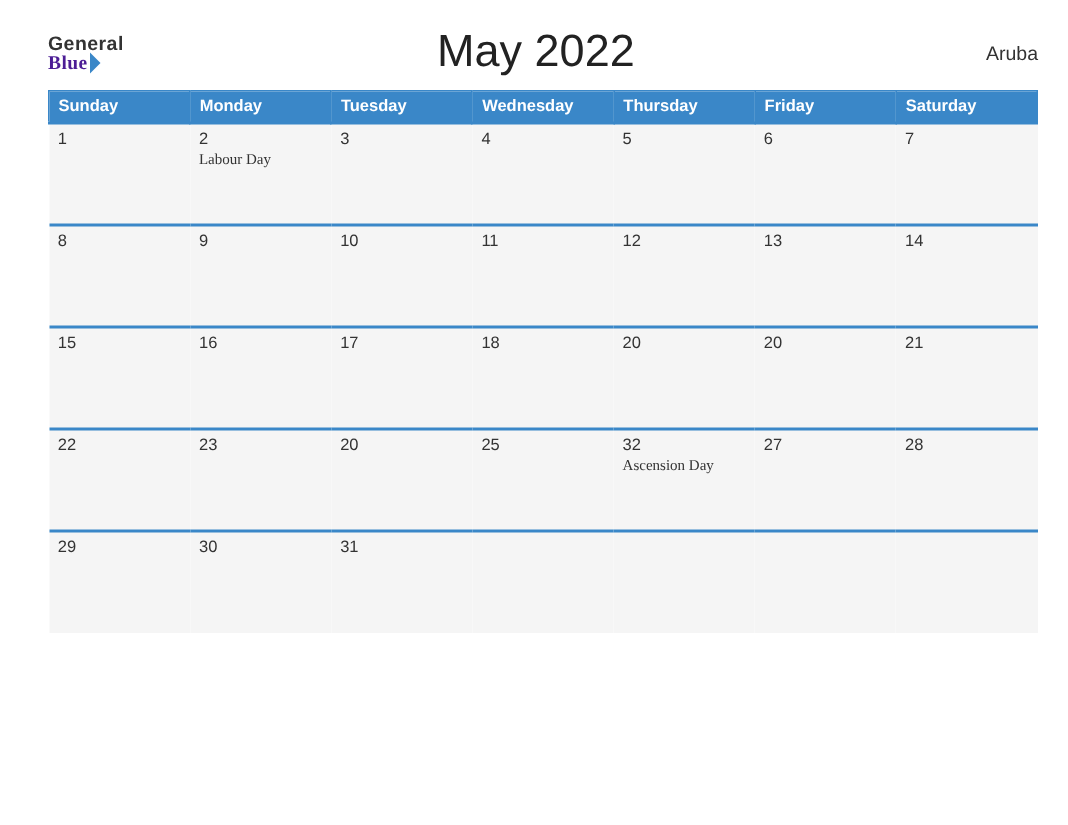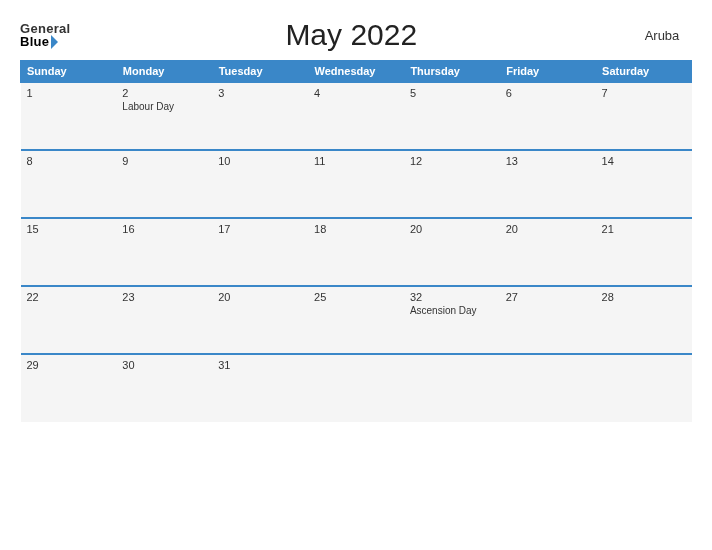--- a/index.html
+++ b/index.html
@@ -7,21 +7,21 @@
       font-family: Arial, sans-serif;
       background: #fff;
       width: 712px;
       height: 550px;
       overflow: hidden;
     }
     .page {
       width: 712px;
       height: 550px;
       background: #fff;
-      padding: 18px 20px 14px 20px;
+      padding: 18px 20px 14px 32px;
     }
     
     .header {
       display: flex;
       align-items: center;
       justify-content: space-between;
       margin-bottom: 8px;
     }
     .logo {
       display: flex;
@@ -31,24 +31,25 @@
     }
     .logo-general {
       font-size: 13px;
       font-weight: bold;
       color: #333;
       letter-spacing: 0.3px;
     }
     .logo-blue {
       font-size: 13px;
       font-weight: bold;
-      color: #000000;
+      color: #4c1d95;
       letter-spacing: 0.3px;
       display: flex;
       align-items: flex-start;
+      font-family: Liberation Serif, serif;
     }
     .logo-triangle {
       width: 0;
       height: 0;
       border-left: 7px solid #3a87c8;
       border-top: 7px solid transparent;
       border-bottom: 7px solid transparent;
       display: inline-block;
       margin-left: 2px;
       margin-bottom: -1px;
@@ -56,21 +57,21 @@
     .title {
       font-size: 30px;
       font-weight: normal;
       color: #222;
       text-align: center;
       flex: 1;
     }
     .country {
       font-size: 13px;
       color: #333;
-      text-align: center;
+      text-align: right;
       min-width: 60px;
     }
     
     .calendar {
       width: 100%;
       border-collapse: collapse;
     }
     .calendar thead tr th {
       background: #3a87c8;
       color: #fff;
@@ -99,20 +100,21 @@
     .cell-day {
       font-size: 11px;
       color: #333;
       display: block;
     }
     .cell-event {
       font-size: 10px;
       color: #333;
       display: block;
       margin-top: 2px;
+      font-family: Liberation Serif, serif;
     }
   </style>
 </head>
 <body>
 
 <div class="page">
   <div class="header">
     <div class="logo">
       <span class="logo-general">General</span>
       <span class="logo-blue">

